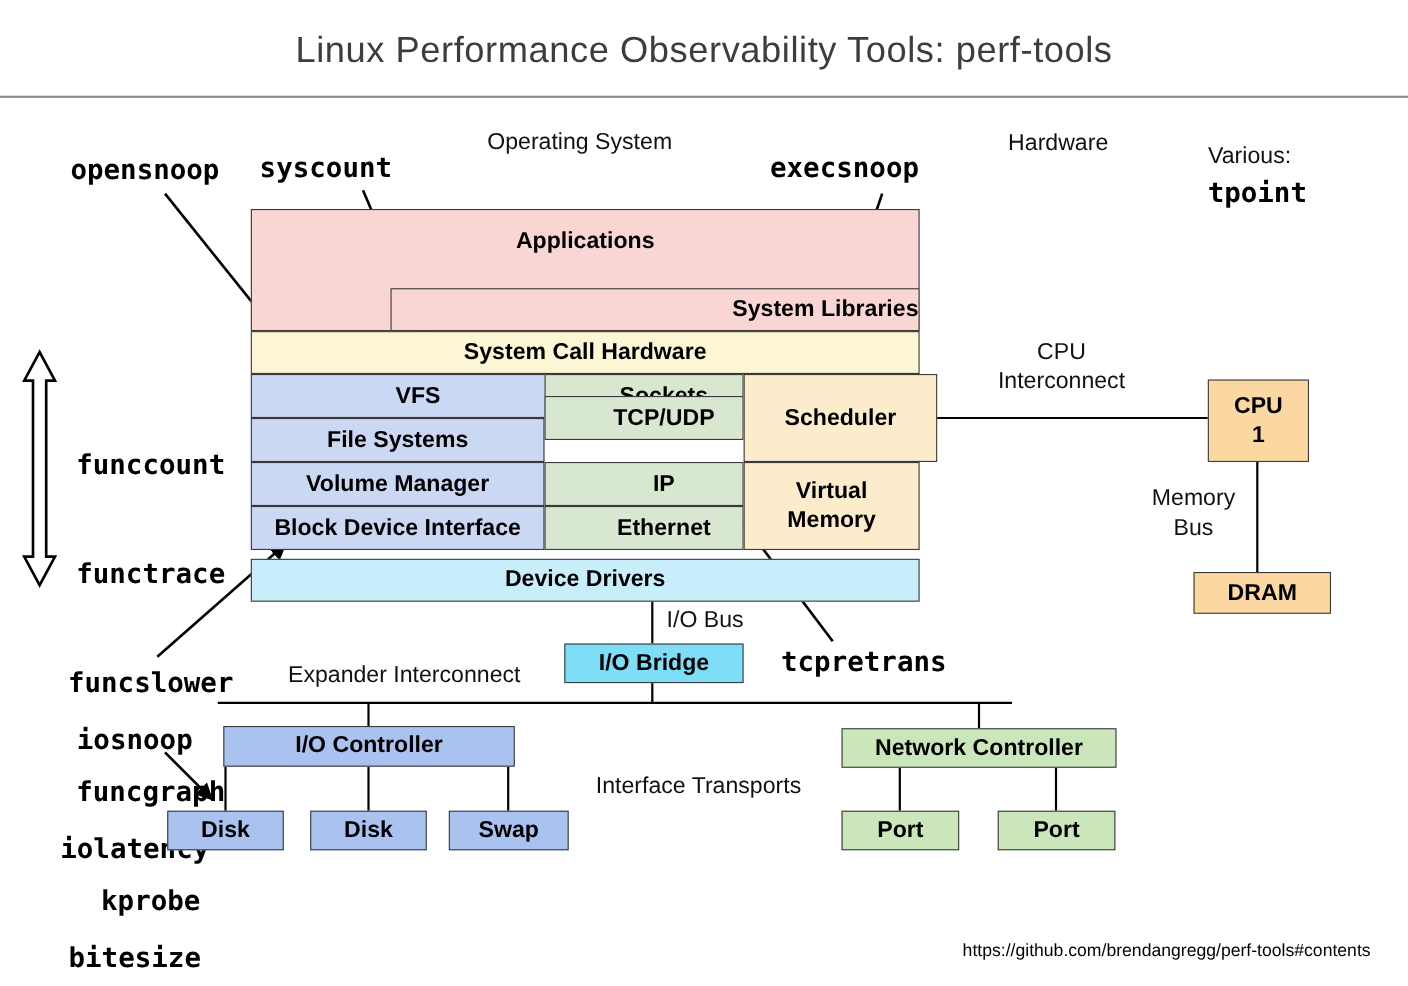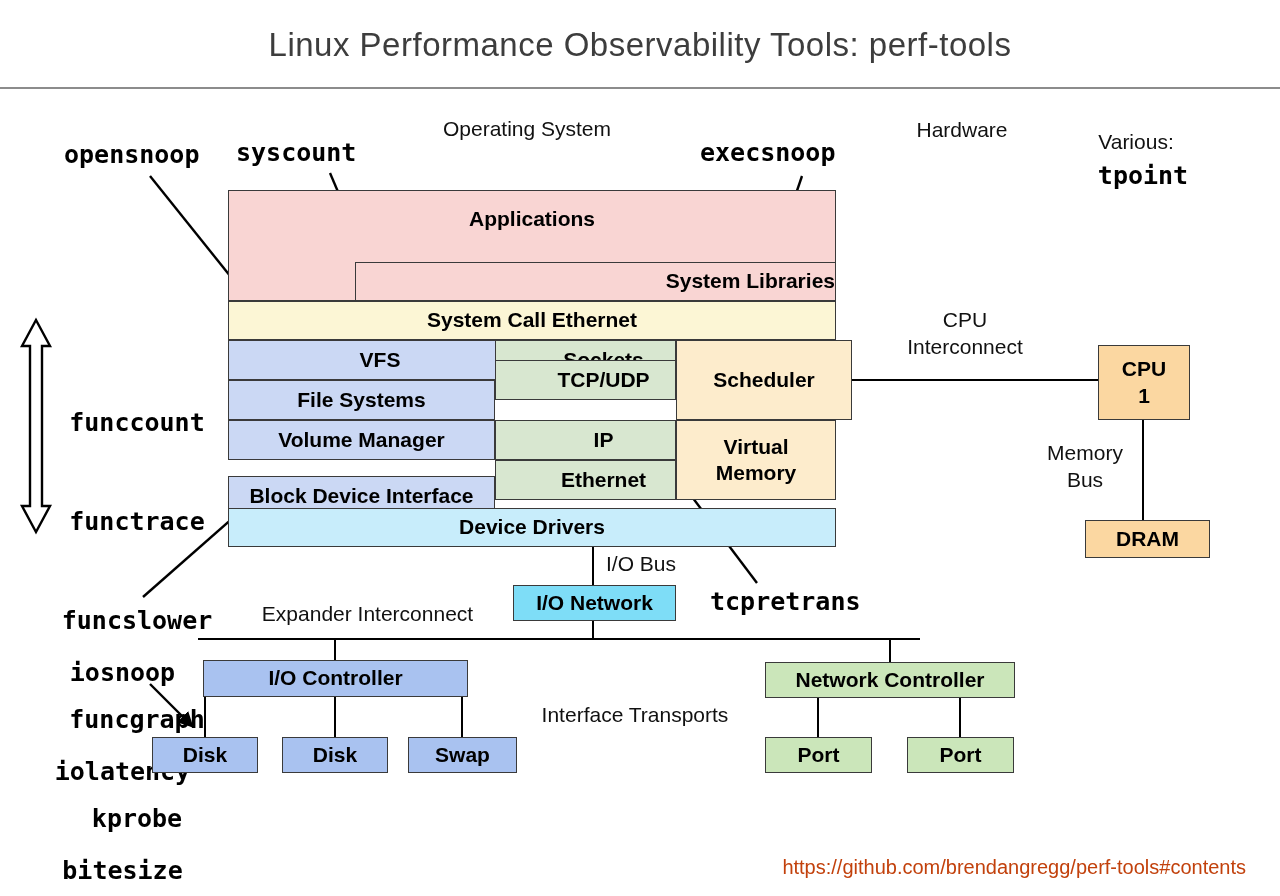--- a/index.html
+++ b/index.html
@@ -28,21 +28,21 @@
   .fill-app{background:var(--applications-fill);}
   .fill-sci{background:var(--syscall-fill);}
   .fill-storage{background:var(--storage-fill);}
   .fill-net{background:var(--network-fill);padding-left:36px;}
   .fill-cpu-col{background:var(--cpu-column-fill);}
   .fill-dd{background:var(--device-drivers-fill);}
   .fill-bridge{background:var(--io-bridge-fill);}
   .fill-iohw{background:var(--io-hw-fill);}
   .fill-nethw{background:var(--net-hw-fill);}
   .fill-mem{background:var(--memory-fill);}
-  .footer-url{position:absolute;right:34px;top:856px;font-size:20px;color:#c2410c;}
+  .footer-url{position:absolute;right:34px;top:856px;font-size:16px;color:#000000;}
   svg.overlay{position:absolute;left:0;top:0;width:1280px;height:896px;pointer-events:none;}
 </style>
 </head>
 <body>
 
 <div id="canvas">
 
   <svg class="overlay" viewBox="0 0 1280 896">
     <defs>
       <marker id="ah" viewBox="0 0 10 10" refX="8.5" refY="5" markerWidth="6.5" markerHeight="6.5" orient="auto">
@@ -101,33 +101,33 @@
 
   <div class="tool" style="left:710px;top:585px;">tcpretrans</div>
 
   <div class="box fill-app top-label" style="left:228px;top:190px;width:608px;height:111px;">
     <span>Applications</span>
   </div>
   <div class="box fill-app" style="left:355px;top:262px;width:481px;height:39px;justify-content:flex-end;">
     <span>System Libraries</span>
   </div>
   <div class="box fill-sci" style="left:228px;top:301px;width:608px;height:39px;">
-    <span>System Call Ethernet</span>
+    <span>System Call Hardware</span>
   </div>
 
   <div class="box fill-storage" style="left:228px;top:340px;width:304px;height:40px;">
     <span>VFS</span>
   </div>
   <div class="box fill-storage" style="left:228px;top:420px;width:267px;height:40px;">
     <span>Volume Manager</span>
   </div>
   <div class="box fill-storage" style="left:228px;top:380px;width:267px;height:40px;">
     <span>File Systems</span>
   </div>
-  <div class="box fill-storage" style="left:228px;top:476px;width:267px;height:40px;">
+  <div class="box fill-storage" style="left:228px;top:460px;width:267px;height:40px;">
     <span>Block Device Interface</span>
   </div>
 
   <div class="box fill-net" style="left:495px;top:340px;width:181px;height:40px;">
     <span>Sockets</span>
   </div>
   <div class="box fill-net" style="left:495px;top:360px;width:181px;height:40px;">
     <span>TCP/UDP</span>
   </div>
   <div class="box fill-net" style="left:495px;top:420px;width:181px;height:40px;">
@@ -156,21 +156,21 @@
 1</span>
   </div>
   <div class="label center" style="left:1035px;top:440px;width:100px;">Memory
 Bus</div>
   <div class="box fill-mem" style="left:1085px;top:520px;width:125px;height:38px;">
     <span>DRAM</span>
   </div>
 
   <div class="label" style="left:606px;top:551px;">I/O Bus</div>
   <div class="box fill-bridge" style="left:513px;top:585px;width:163px;height:36px;">
-    <span>I/O Network</span>
+    <span>I/O Bridge</span>
   </div>
   <div class="label center" style="left:250px;top:601px;width:235px;">Expander Interconnect</div>
 
   <div class="box fill-iohw" style="left:203px;top:660px;width:265px;height:37px;">
     <span>I/O Controller</span>
   </div>
   <div class="box fill-nethw" style="left:765px;top:662px;width:250px;height:36px;">
     <span>Network Controller</span>
   </div>
 

